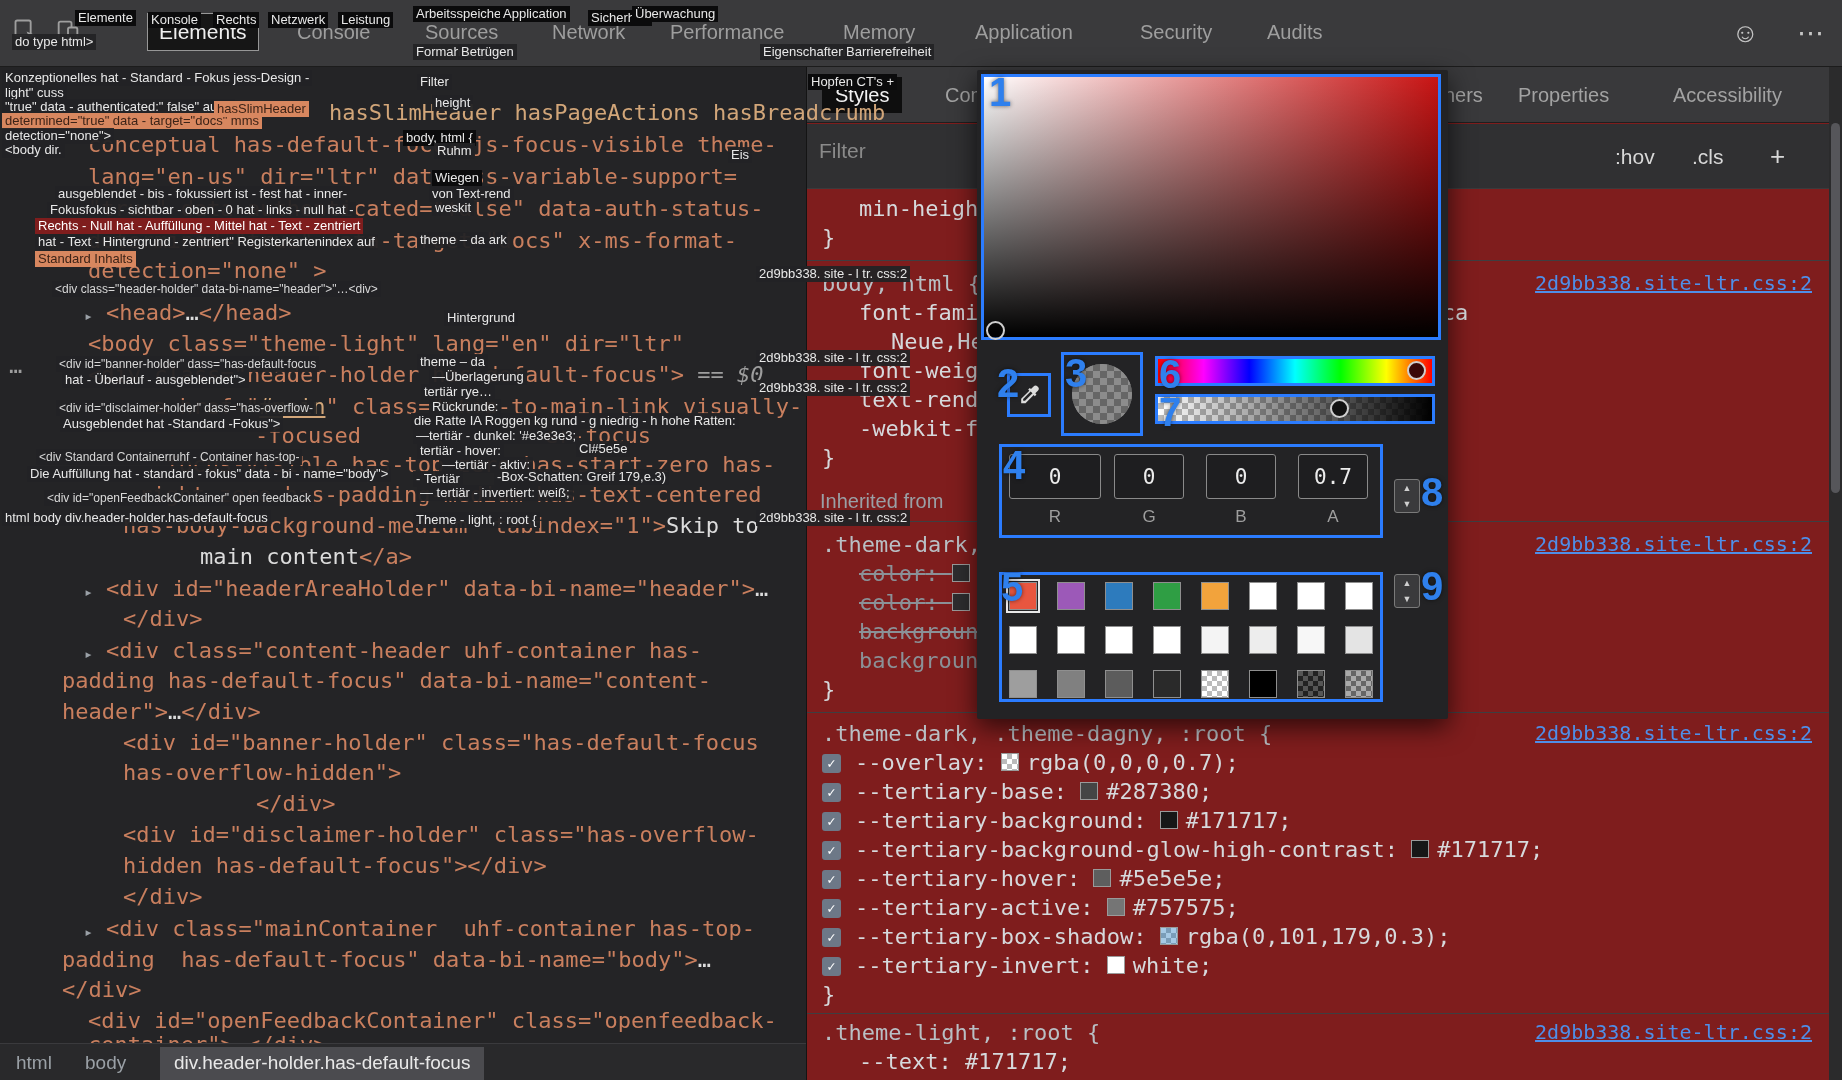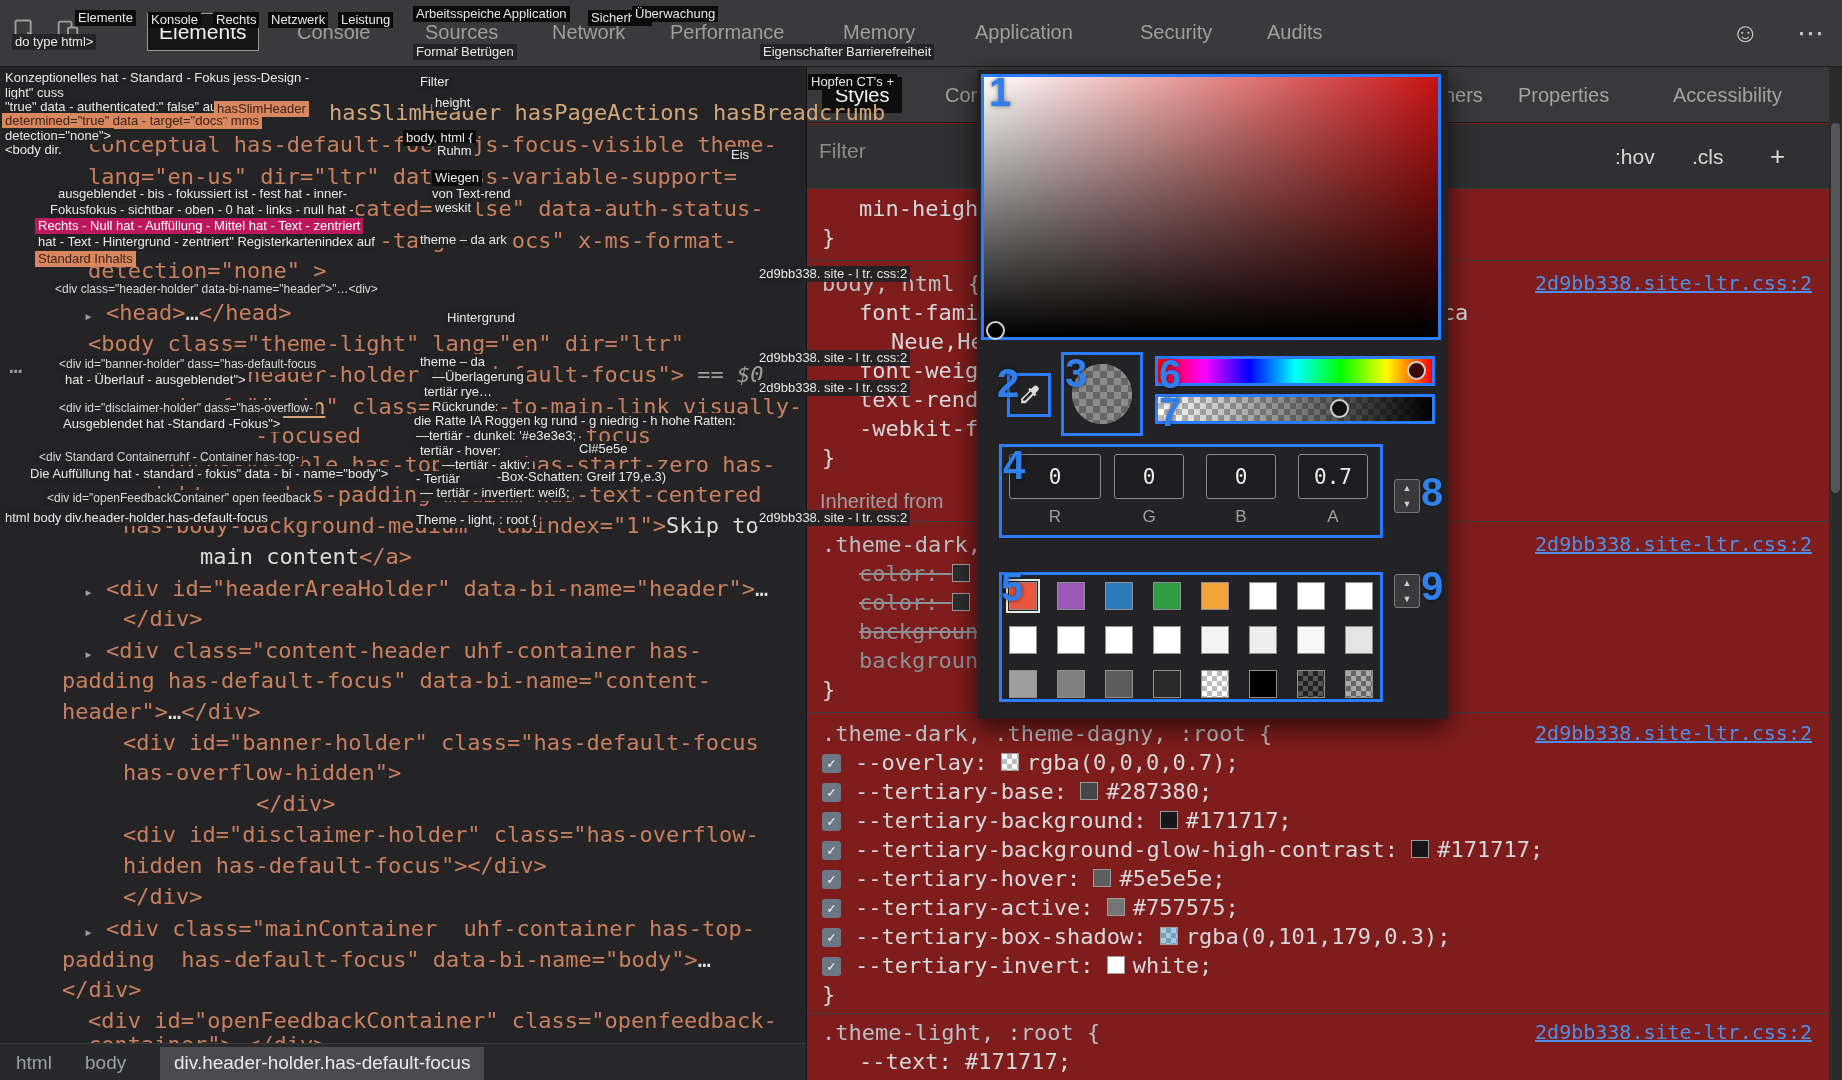--- a/index.html
+++ b/index.html
@@ -66,21 +66,21 @@
   .arrow{position:absolute;left:-22px;top:3px;font-size:15px;color:#9aa0a6;font-style:normal;}
   .p-t{color:#c97f5e;} .p-v{color:#d2a679;} .p-w{color:#dcdcdc;}
   .p-g{color:#9e9e9e;font-style:italic;} .p-lk{color:#d2a679;text-decoration:underline;}
 
   
   #overlay-layer{position:absolute;left:0;top:0;width:1842px;height:1080px;z-index:30;pointer-events:none;}
   .ovl{position:absolute;font:13px/16px "Liberation Sans",sans-serif;color:#e8e8e8;
        background:rgba(35,35,37,.95);padding:0 3px;white-space:pre;}
   .ovl.k{background:#0b0b0c;}
   .ovl.s{background:#d8875f;color:#3c2317;}
-  .ovl.b{background:#be185d;color:#fff;}
+  .ovl.b{background:#7f1d1d;color:#fff;}
   .ovl.c{font-size:12px;color:#d8d8d8;}
 
   
   .breadcrumb-bar{position:absolute;left:0;top:1043px;width:806px;height:37px;background:#29292b;
                   border-top:1px solid #3a3a3d;z-index:20;}
   .crumb{position:absolute;top:0;height:37px;line-height:37px;color:#9aa0a6;font-size:19px;white-space:nowrap;}
   .crumb.sel{top:3px;height:49px;line-height:31px;background:#4b4b4f;color:#e8e8e8;padding:0 14px;}
 
   
   .picker{position:absolute;left:977px;top:70px;width:471px;height:649px;background:#232325;

